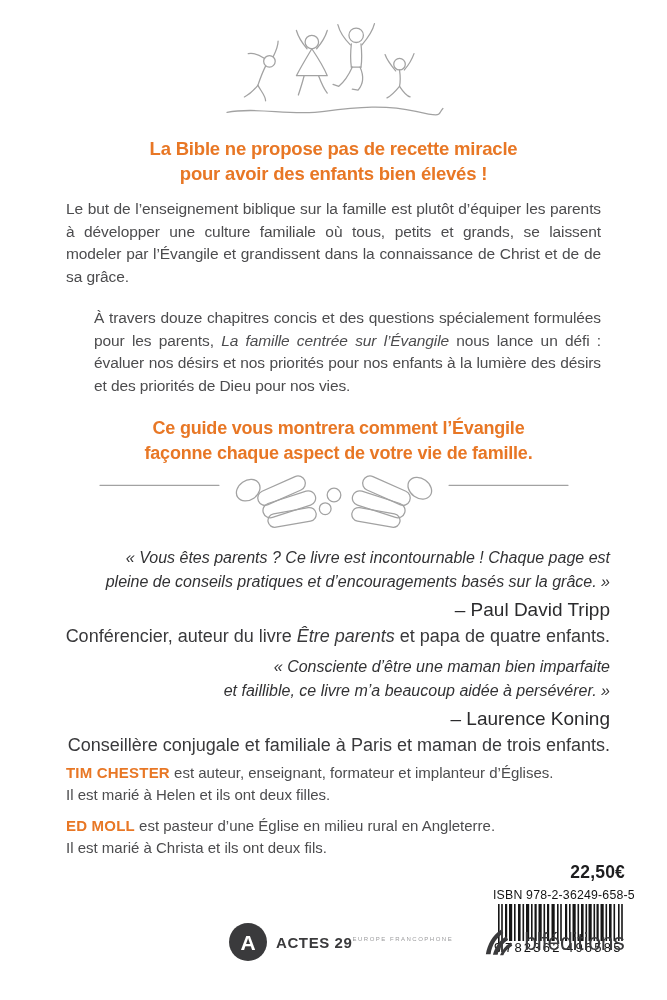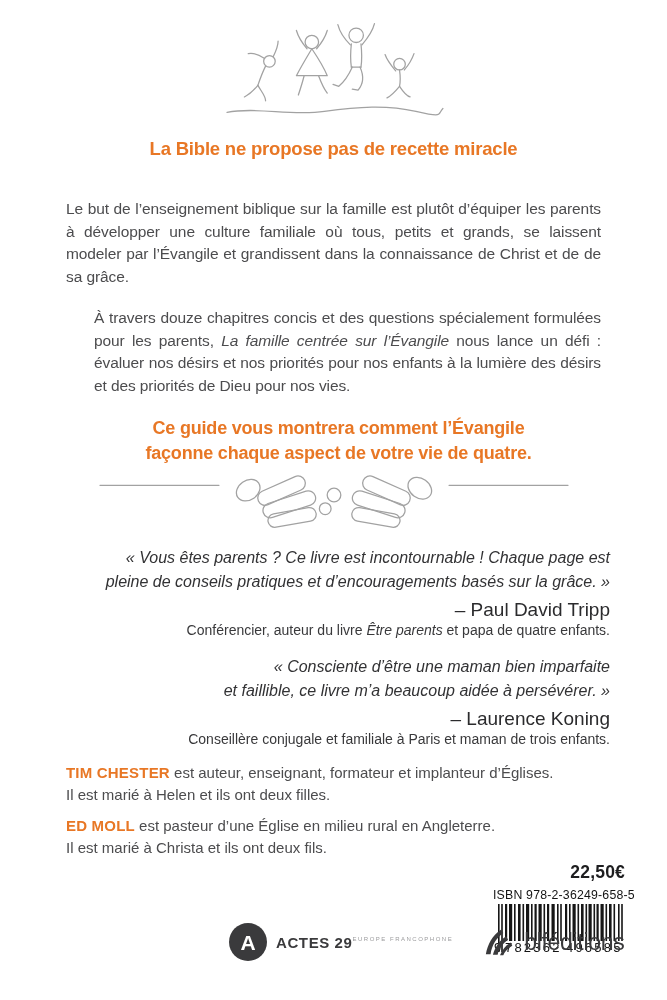--- a/index.html
+++ b/index.html
@@ -29,21 +29,21 @@
   .para1 { top:198px; }
   .para2 { top:307px;margin-left:28px; }
   .para em { font-style:italic; }
 
   
   .quote { position:absolute; left:40px; right:57px; text-align:right; }
   .quote1 { top:546px; }
   .quote2 { top:655px; }
   .q-line { display:block; font-style:italic; font-size:16px; line-height:24px; color:var(--quote-text,#323234); white-space:nowrap; }
   .q-attrib { margin-top:5px; font-size:19px; line-height:22px; color:#2B2B2D; }
-  .q-role { margin-top:1px; font-size:14px; line-height:16px; color:#39393B; }
+  .q-role { margin-top:7px; font-size:18px; line-height:16px; color:#39393B; }
   .q-role em { font-style:italic; }
 
   
   .bios { position:absolute; top:762px; left:66px; right:56px; }
   .bio { font-size:15px; line-height:22px; color:var(--body-text,#4C4C4E); }
   .bio + .bio { margin-top:9px; }
   .bio-line { display:block; }
   .bio-name { color:var(--accent,#E87725); font-weight:bold; letter-spacing:0.2px; font-style:normal; }
 
   
@@ -104,29 +104,30 @@
       <path d="M179,57 C174,51 170,46 168,40"></path>
       <path d="M188,56 C193,50 196,45 198,39"></path>
       <path d="M183,56 C184,63 184,68 183,73"></path>
       <path d="M183,73 C178,79 174,83 170,85"></path>
       <path d="M183,73 C187,79 190,83 194,84"></path>
     </g>
   </svg>
 
   <div class="headline">
     <span>La Bible ne propose pas de recette miracle</span>
+    <span>pour avoir des enfants bien élevés !</span>
   </div>
 
   <p class="para para1">Le but de l’enseignement biblique sur la famille est plutôt d’équiper les parents à développer une culture familiale où tous, petits et grands, se laissent modeler par l’Évangile et grandissent dans la connaissance de Christ et de de sa grâce.</p>
 
   <p class="para para2"><span>À travers douze chapitres concis et des questions spécialement formulées pour les parents, </span><em>La famille centrée sur l’Évangile</em><span> nous lance un défi : évaluer nos désirs et nos priorités pour nos enfants à la lumière des désirs et des priorités de Dieu pour nos vies.</span></p>
 
   <div class="callout">
     <span>Ce guide vous montrera comment l’Évangile</span>
-    <span>façonne chaque aspect de votre vie de quatre.</span>
+    <span>façonne chaque aspect de votre vie de famille.</span>
   </div>
 
   <svg class="hands-art" viewBox="0 0 480 80" aria-hidden="true">
     <g class="lineart">
       <path d="M0,28 L122,28"></path>
       <path d="M358,28 L480,28"></path>
       <ellipse cx="152" cy="33" rx="13" ry="10" transform="rotate(-35 152 33)"></ellipse>
       <rect x="160" y="26" width="52" height="15" rx="7.5" transform="rotate(-24 186 33)"></rect>
       <rect x="166" y="40" width="56" height="15" rx="7.5" transform="rotate(-18 194 47)"></rect>
       <rect x="172" y="54" width="50" height="14" rx="7" transform="rotate(-10 197 61)"></rect>

